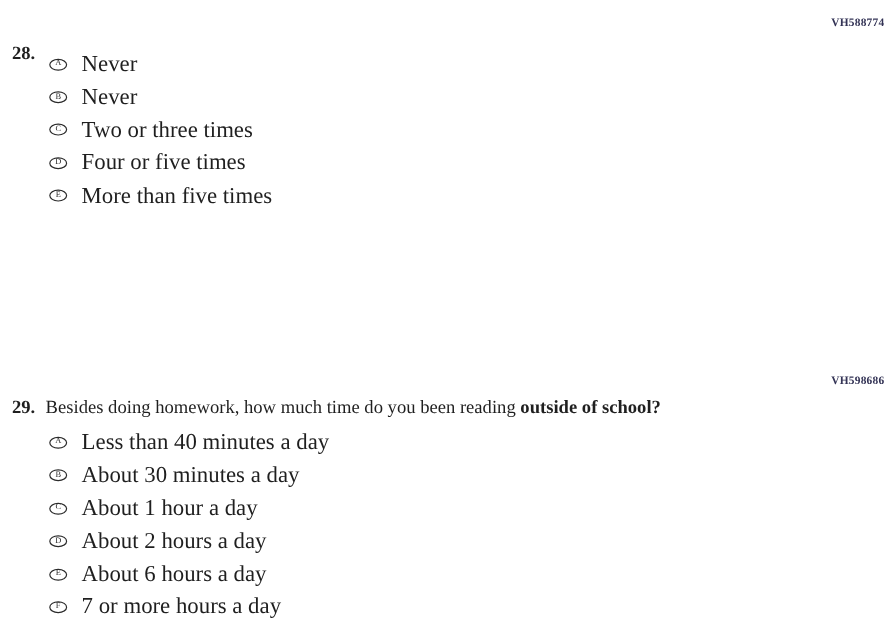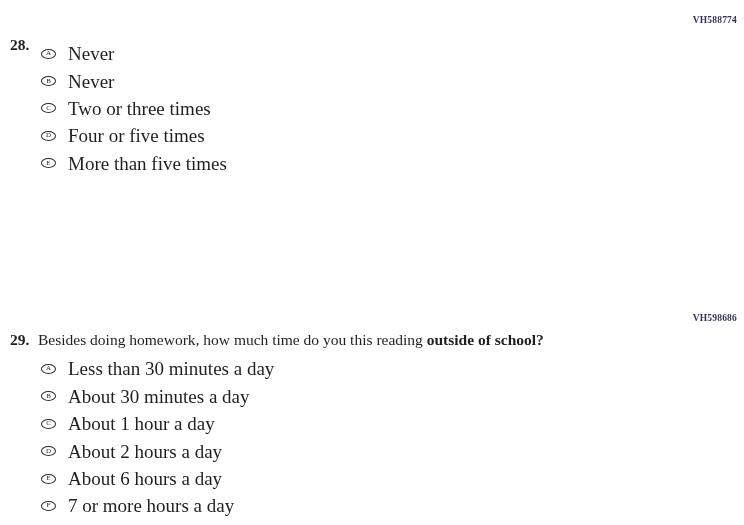--- a/index.html
+++ b/index.html
@@ -124,27 +124,27 @@
         </div>
       </div>
     </div>
   </div>
 
   <div class="code code-2">VH598686</div>
 
   <div class="question q29">
     <div class="qnum">29.</div>
     <div class="qbody">
-      <div class="qtext"><span>Besides doing homework, how much time do you this reading </span><span class="bold">outside of school?</span><span></span></div>
+      <div class="qtext"><span>Besides doing homework, how much time do you been reading </span><span class="bold">outside of school?</span><span></span></div>
       <div class="options">
         <div class="option">
           <span class="bubble">
               <span class="bletter">A</span>
             </span>
-          <span class="olabel">Less than 30 minutes a day</span>
+          <span class="olabel">Less than 40 minutes a day</span>
         </div>
         <div class="option">
           <span class="bubble">
               <span class="bletter">B</span>
             </span>
           <span class="olabel">About 30 minutes a day</span>
         </div>
         <div class="option">
           <span class="bubble">
               <span class="bletter">C</span>

